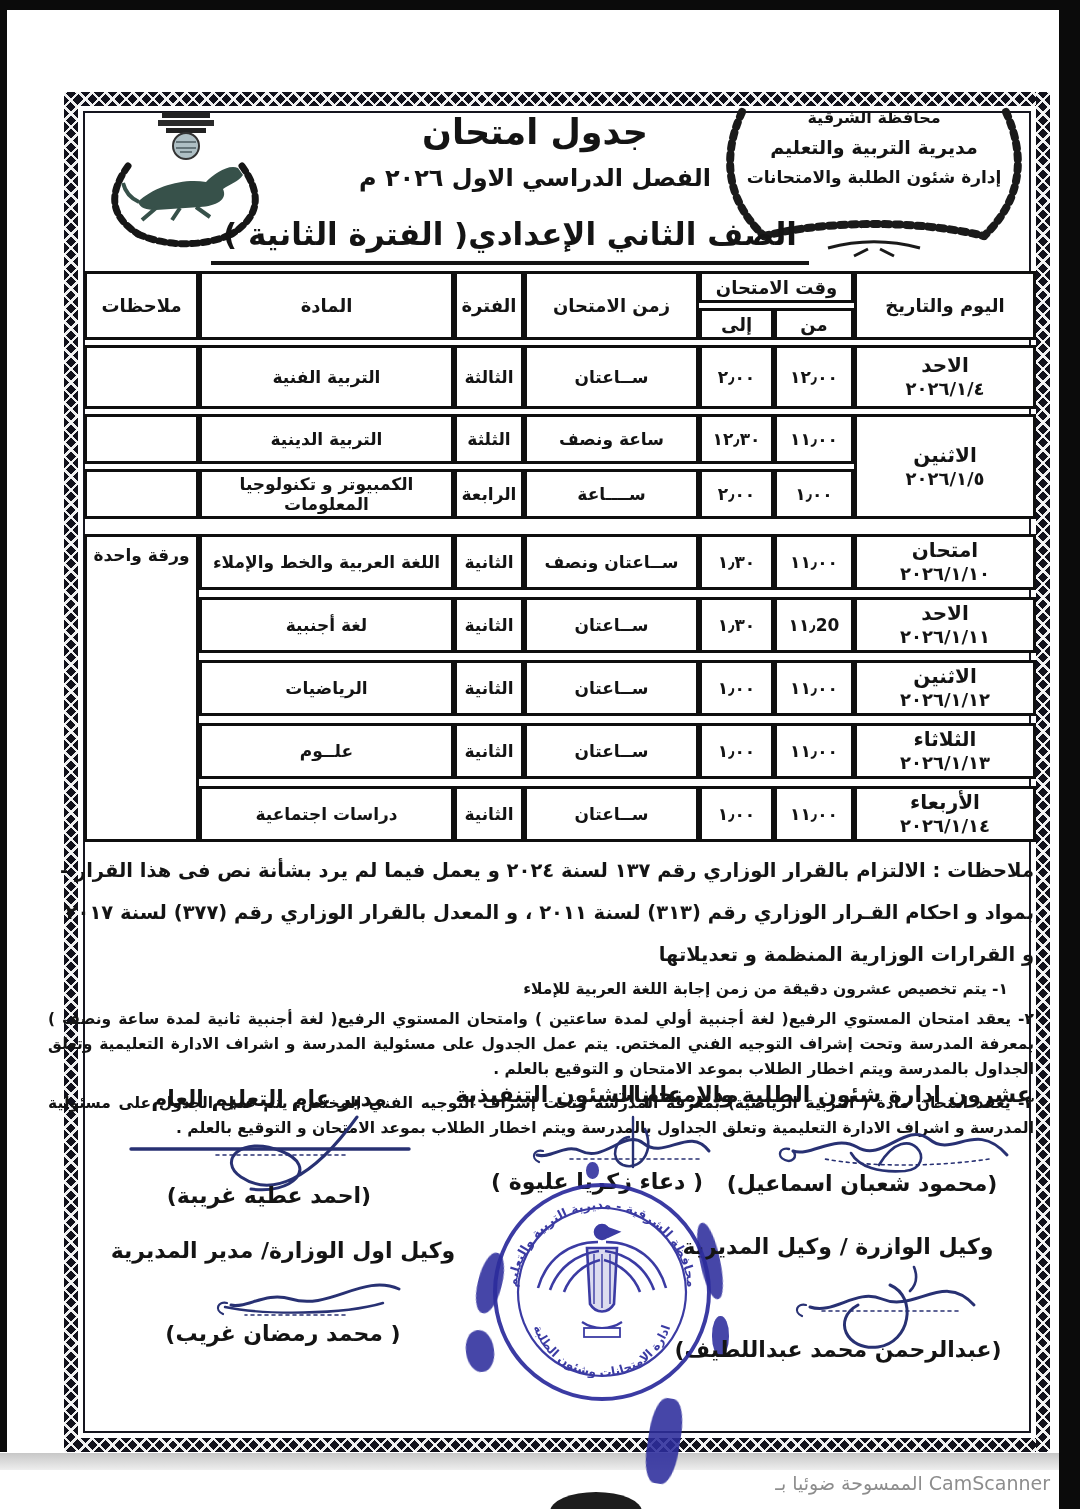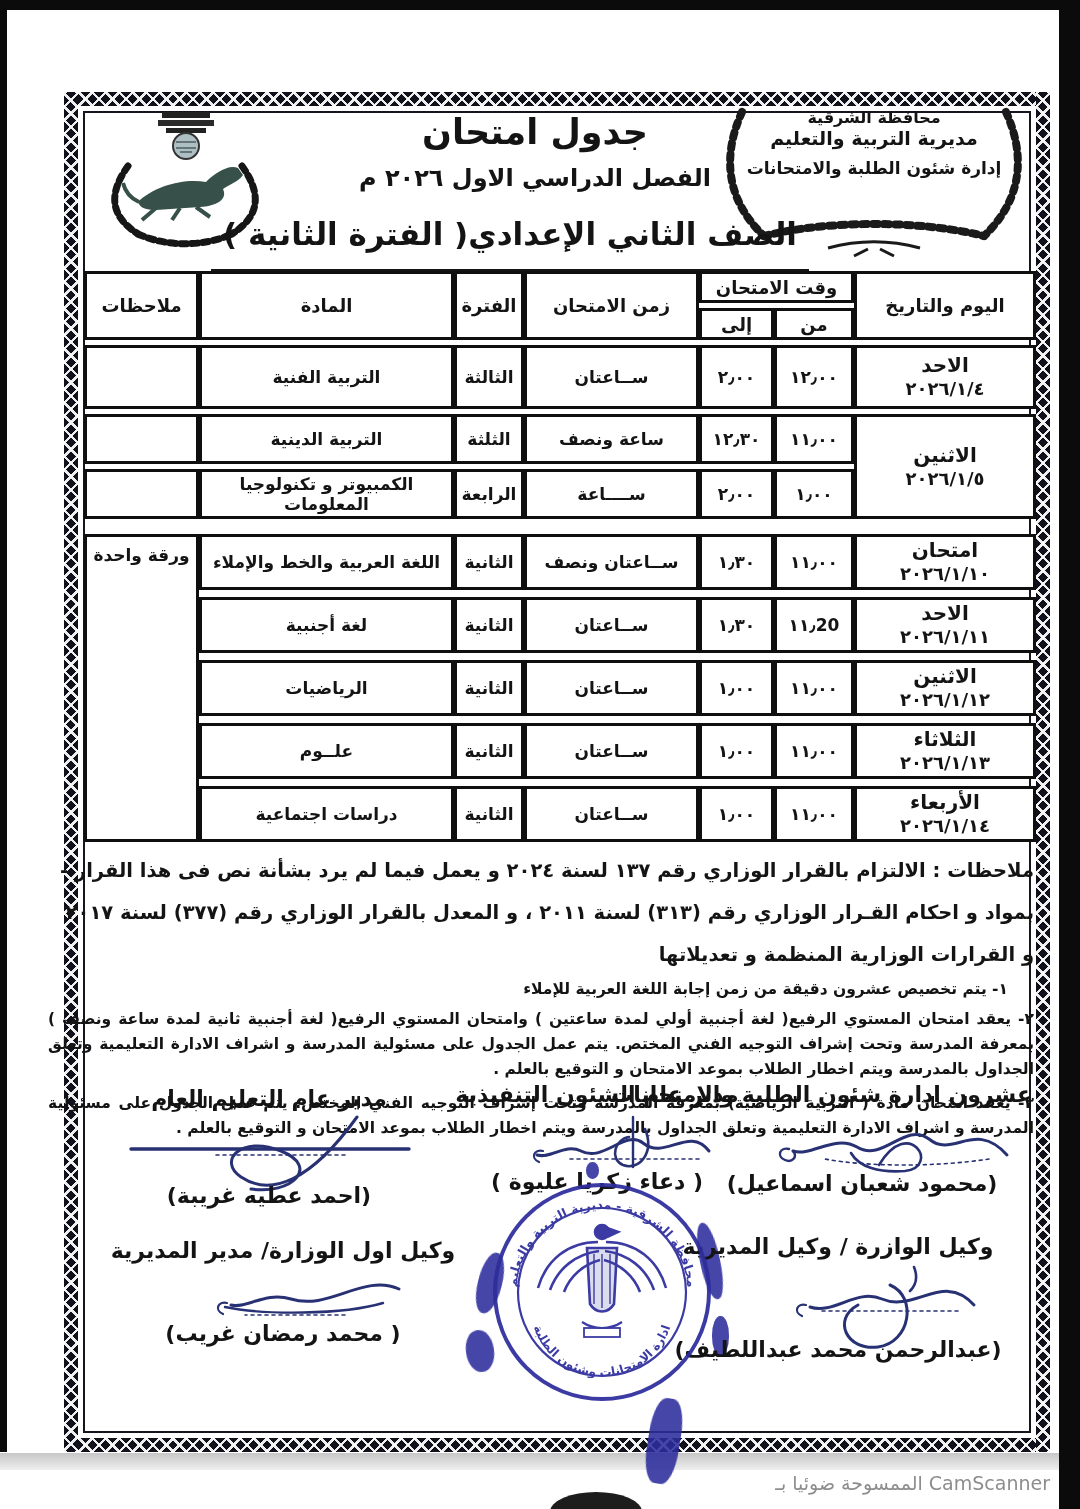--- a/index.html
+++ b/index.html
@@ -22,27 +22,27 @@
   .band.b-top{left:0;top:0;right:0;height:14px}
   .band.b-bottom{left:0;bottom:0;right:0;height:14px}
   .band.b-left{left:0;top:0;bottom:0;width:14px}
   .band.b-right{right:0;top:0;bottom:0;width:14px}
   .inner-line{position:absolute;inset:19px;border:2px solid #15151f;}
   
   .logo{position:absolute;left:92px;top:104px;width:185px;height:158px;}
   .orgbox{position:absolute;right:40px;top:98px;width:332px;height:168px;text-align:center;}
   .orgbox svg{position:absolute;inset:0;}
   .org-t1{position:relative;margin-top:10px;font-size:16px;}
-  .org-t2{position:relative;font-size:19px;}
+  .org-t2{position:relative;margin-top:9px;font-size:19px;}
   .org-t3{position:relative;margin-top:9px;font-size:17px;}
   .titlebox{position:absolute;left:300px;top:112px;width:470px;text-align:center;}
   .title-1{font-size:35px;}
   .title-2{font-size:24px;margin-top:12px;}
   .subtitle{position:absolute;left:0;right:60px;top:216px;text-align:center;font-size:31px;}
-  .subtitle span{display:inline-block;border-bottom:4px solid #151515;padding:0 12px 17px;}
+  .subtitle span{display:inline-block;border-bottom:4px solid #151515;padding:0 12px 9px;}
   
   table.sched{position:absolute;border-collapse:separate;table-layout:fixed;direction:rtl;}
   .sched th,.sched td{border:3px solid #0f0f0f;background:#fff;text-align:center;
         vertical-align:middle;padding:1px 3px;font-weight:bold;overflow:hidden;}
   .t1{left:84px;top:266px;width:952px;border-spacing:0 5px;}
   .t2{left:84px;top:527px;width:952px;border-spacing:0 7px;}
   .t1 th{font-size:18px;height:24px;}
   .t1 td{font-size:17px;}
   .t2 td{font-size:17px;height:48px;}
   .row-a td{height:56px;}

